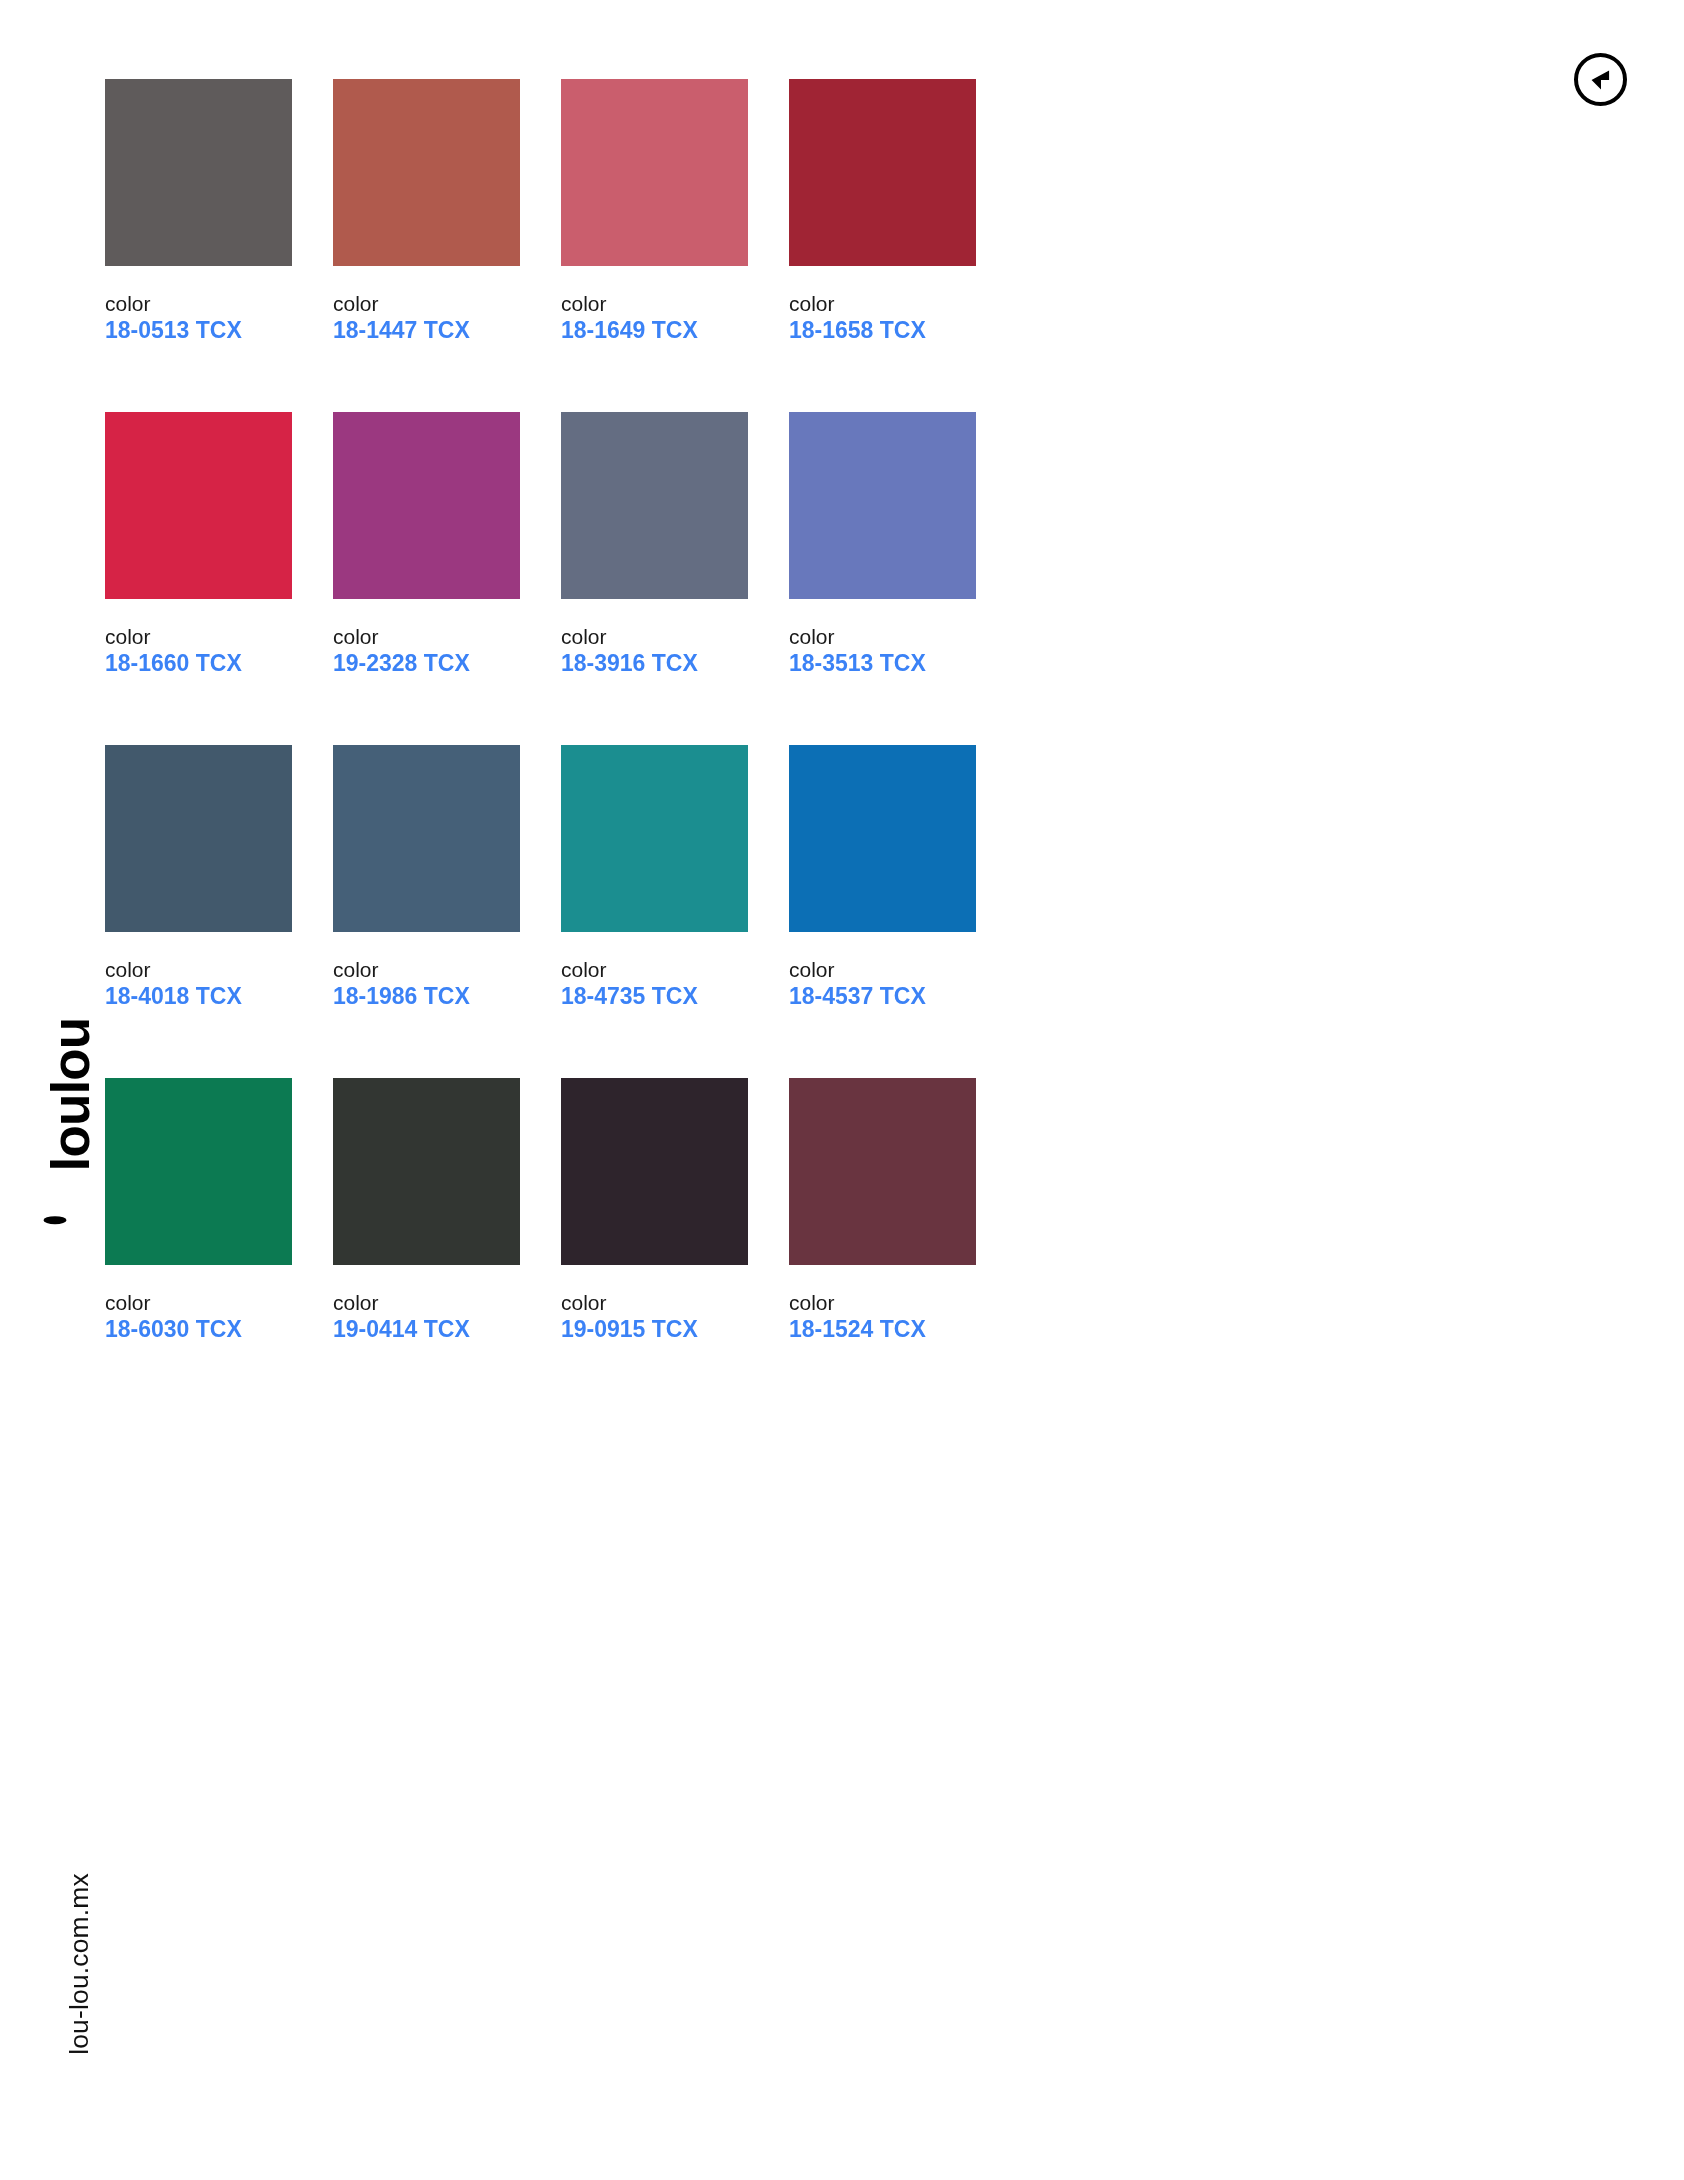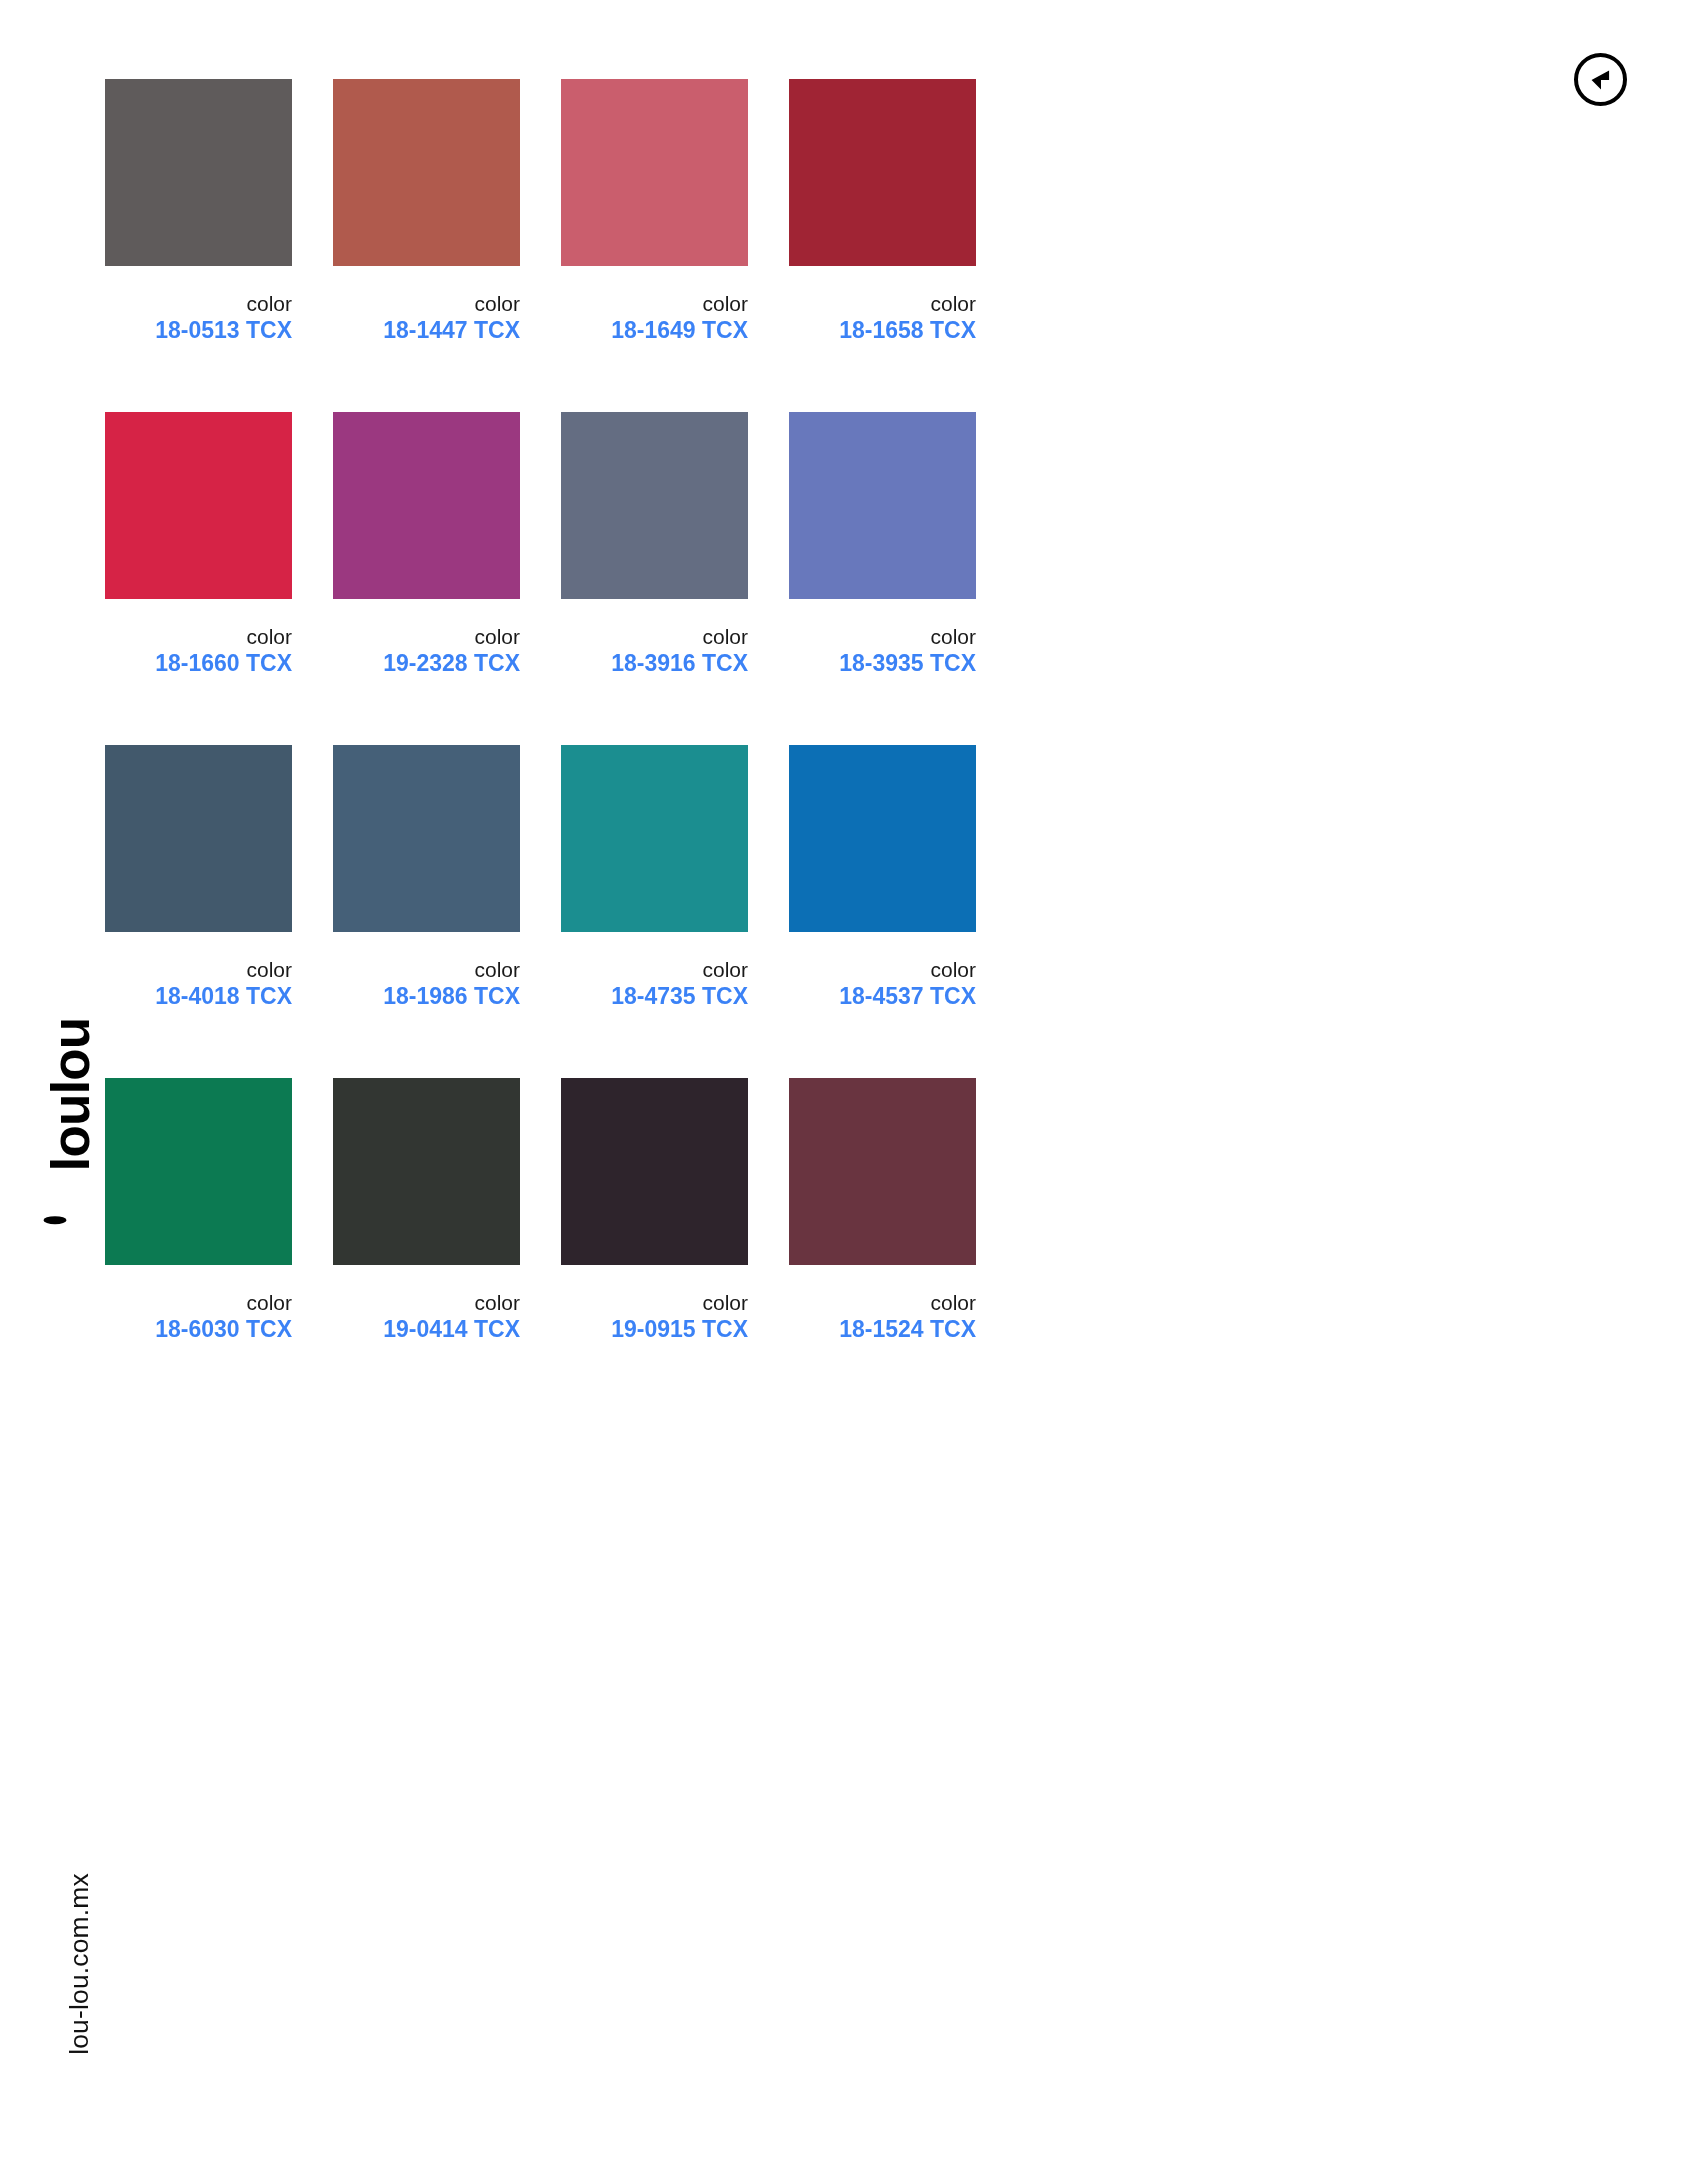--- a/index.html
+++ b/index.html
@@ -117,21 +117,21 @@
   }
   .swatch-cell {
     width: 187px;
   }
   .swatch-chip {
     width: 187px;
     height: 187px;
     display: block;
   }
   .swatch-caption {
-    text-align: right;
+    text-align: left;
     margin-top: 25.6px;
     height: 94px;
   }
   .swatch-word {
     font-family: "Liberation Sans", sans-serif;
     font-size: 21px;
     font-weight: 400;
     color: #1a1a1a;
     line-height: 1.1;
   }
@@ -228,21 +228,21 @@
         <div class="swatch-chip" style="background-color: rgb(100, 109, 130);"></div>
         <div class="swatch-caption">
           <div class="swatch-word">color</div>
           <div class="swatch-code">18-3916 TCX</div>
         </div>
       </div>
       <div class="swatch-cell">
         <div class="swatch-chip" style="background-color: rgb(104, 120, 188);"></div>
         <div class="swatch-caption">
           <div class="swatch-word">color</div>
-          <div class="swatch-code">18-3935 TCX</div>
+          <div class="swatch-code">18-3513 TCX</div>
         </div>
       </div>
       <div class="swatch-cell">
         <div class="swatch-chip" style="background-color: rgb(66, 89, 108);"></div>
         <div class="swatch-caption">
           <div class="swatch-word">color</div>
           <div class="swatch-code">18-4018 TCX</div>
         </div>
       </div>
       <div class="swatch-cell">

